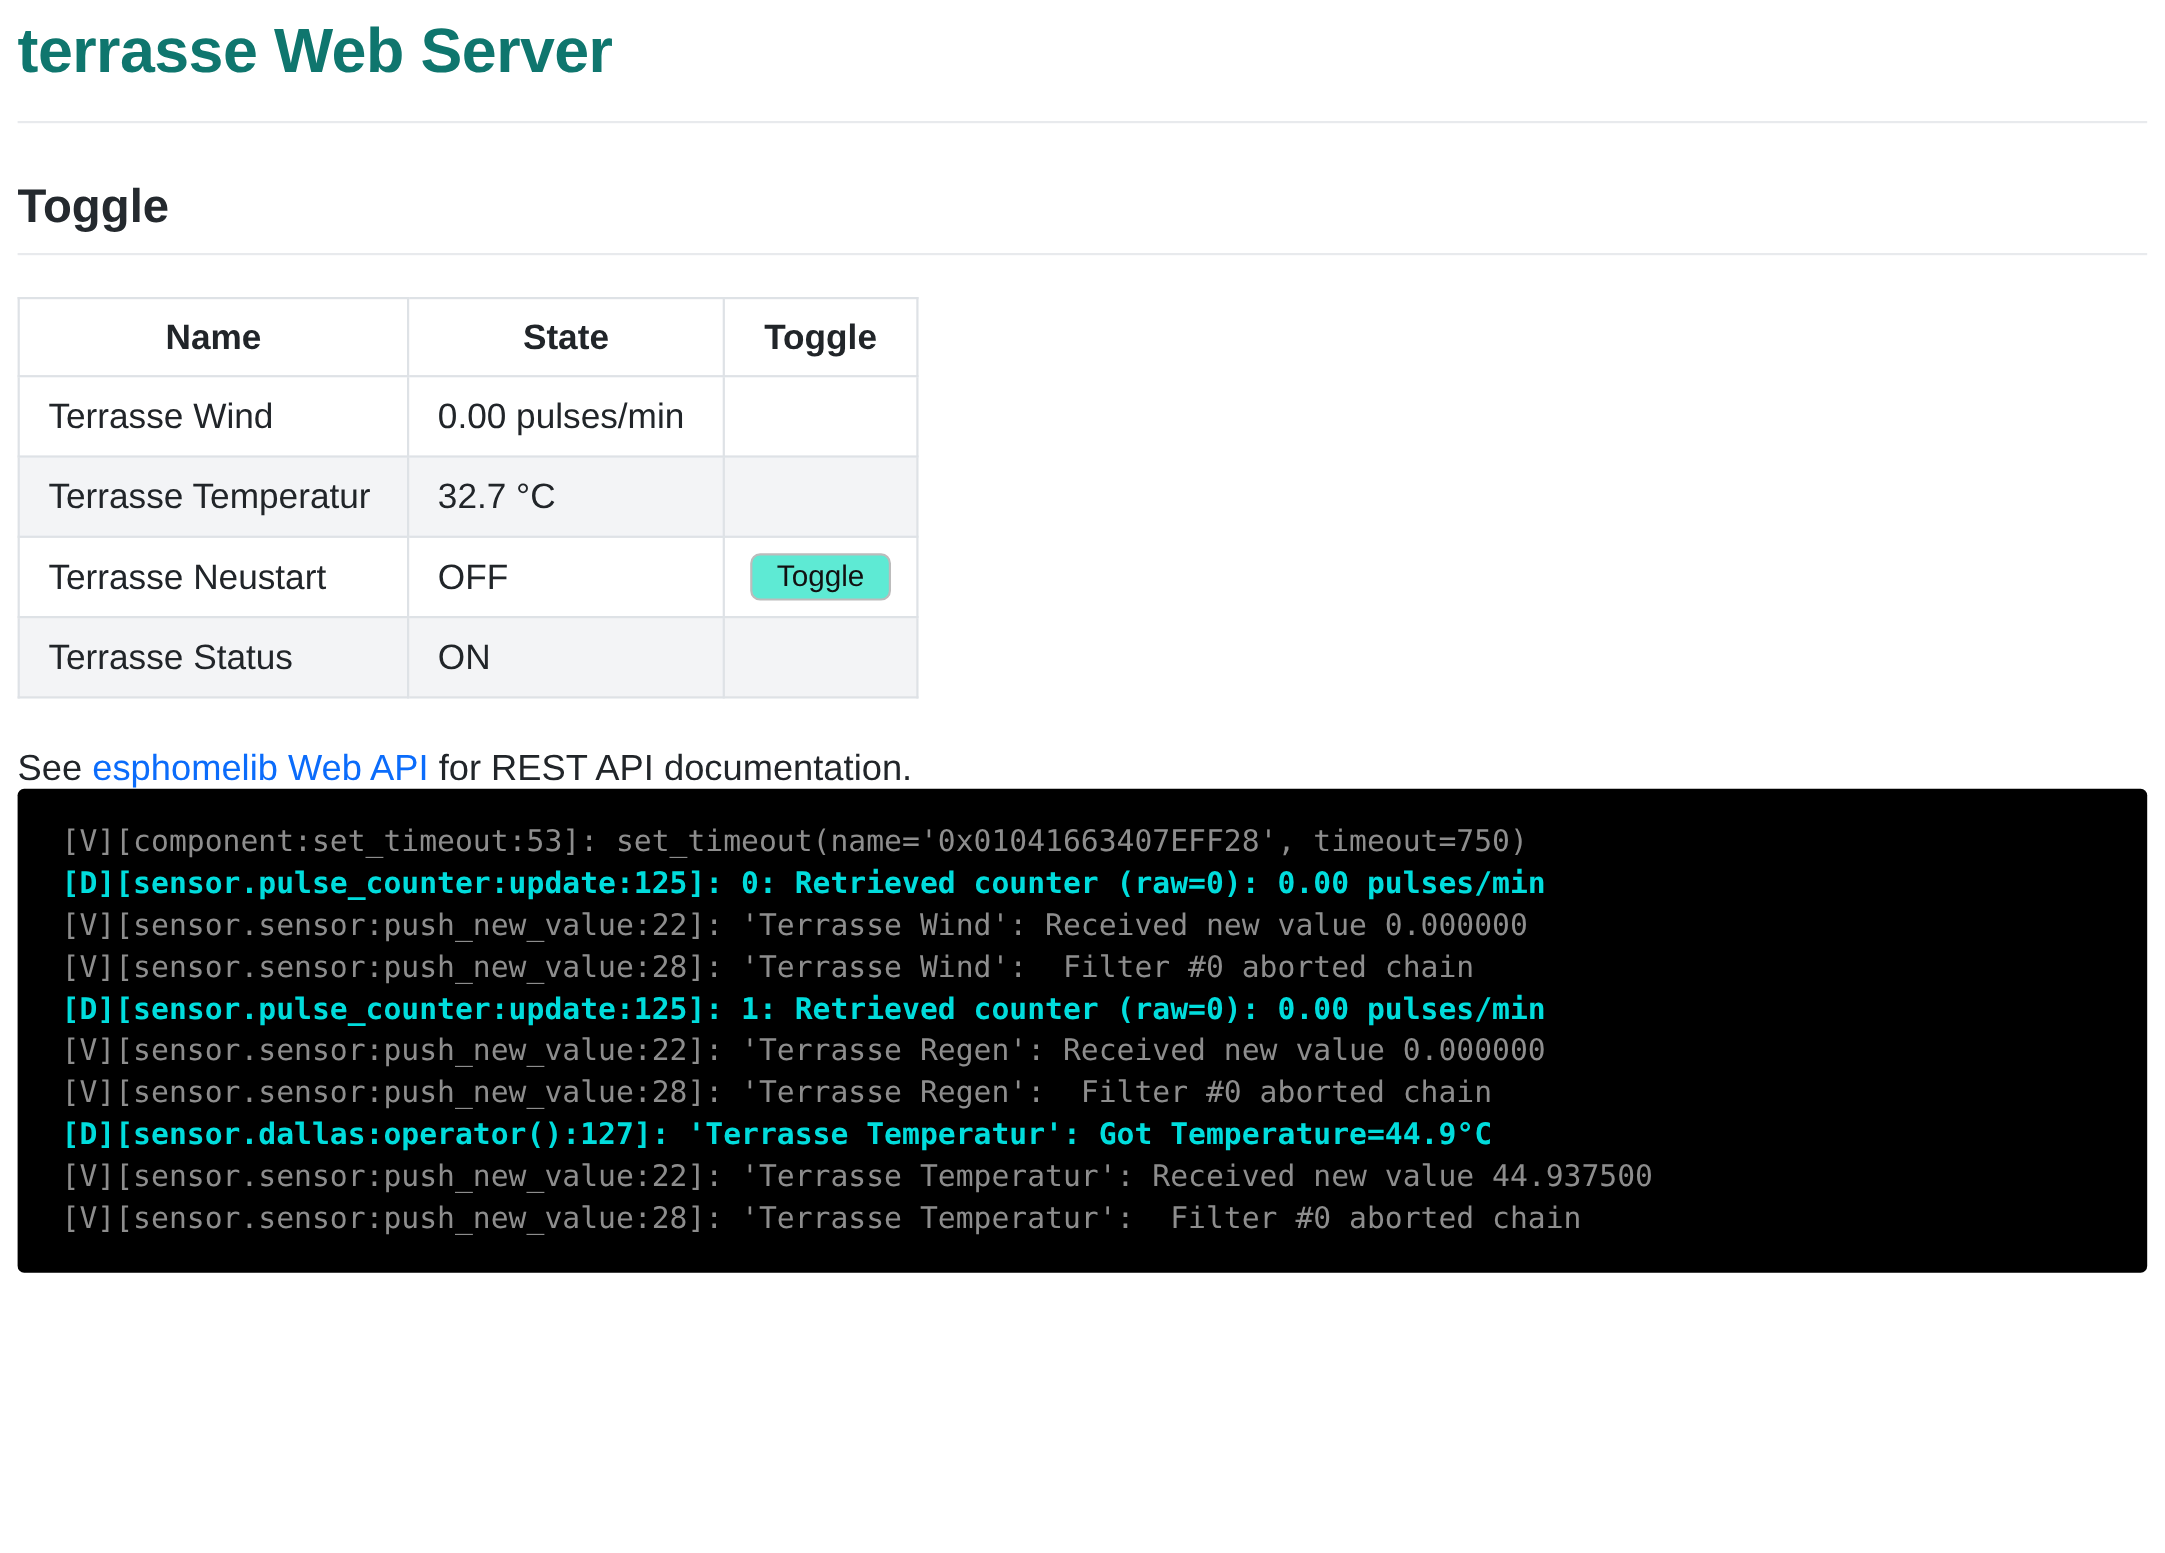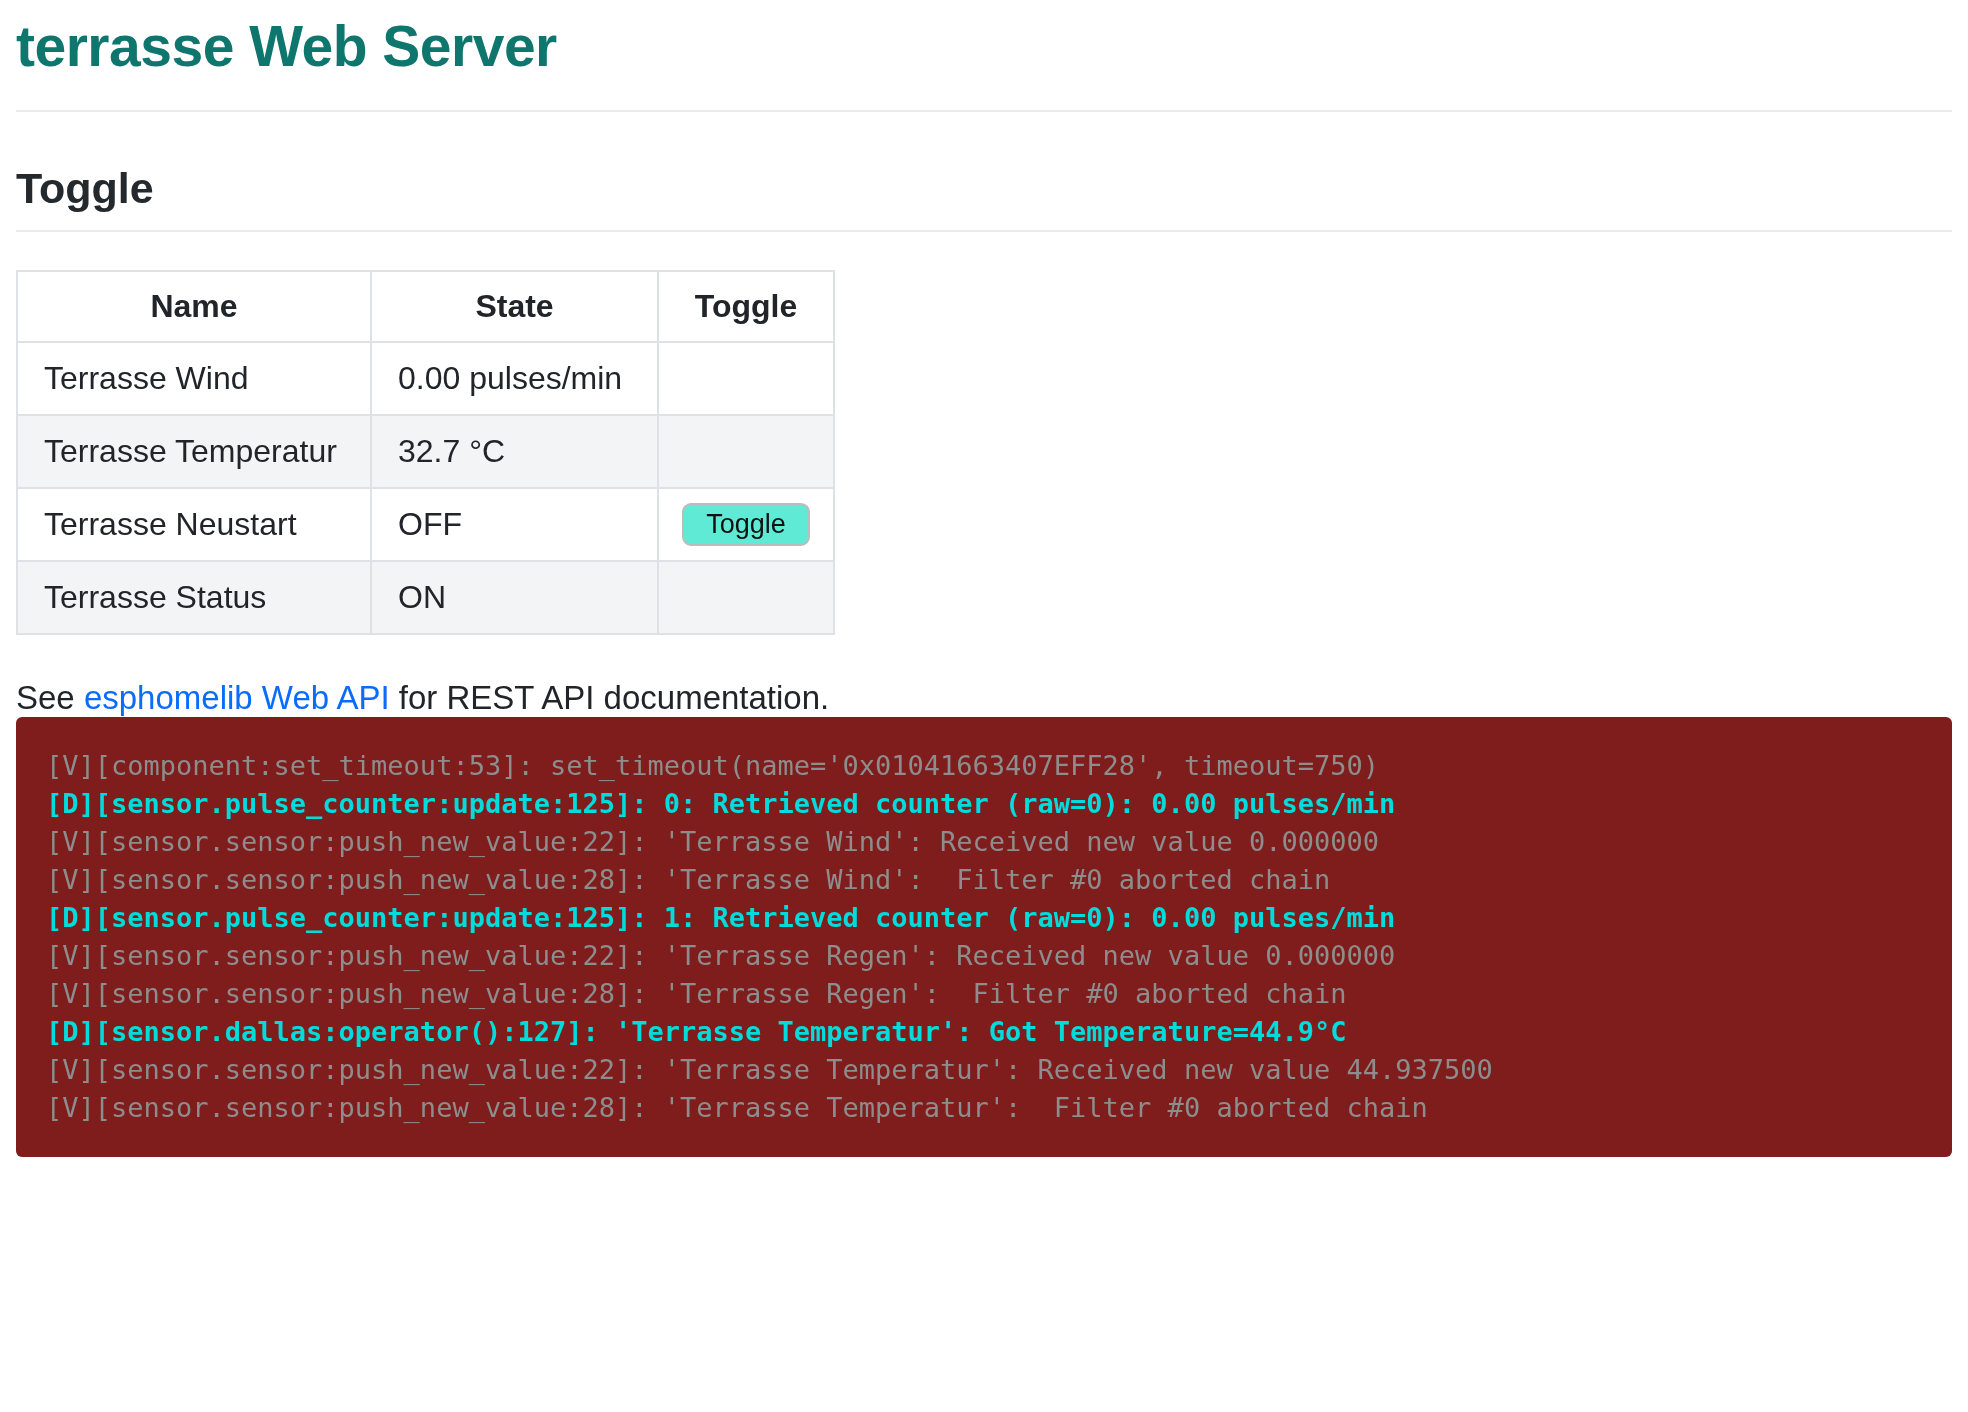--- a/index.html
+++ b/index.html
@@ -72,23 +72,23 @@
     font-size: 33px;
     color: #212529;
   }
   a.api-link {
     color: #0b6cfb;
     text-decoration: none;
     cursor: pointer;
   }
 
   .debug-log {
-    background: #7f1d1d;
+    background: #000000;
     border-radius: 6px;
-    padding: 30px 30px;
+    padding: 30px 40px;
     font-family: "DejaVu Sans Mono", monospace;
     font-size: 27px;
     line-height: 38px;
     white-space: pre;
     overflow: hidden;
   }
   .log-line.v { color: #8d8d8d; }
   .log-line.d { color: #00dcdc; font-weight: bold; }
 </style>
 </head>

